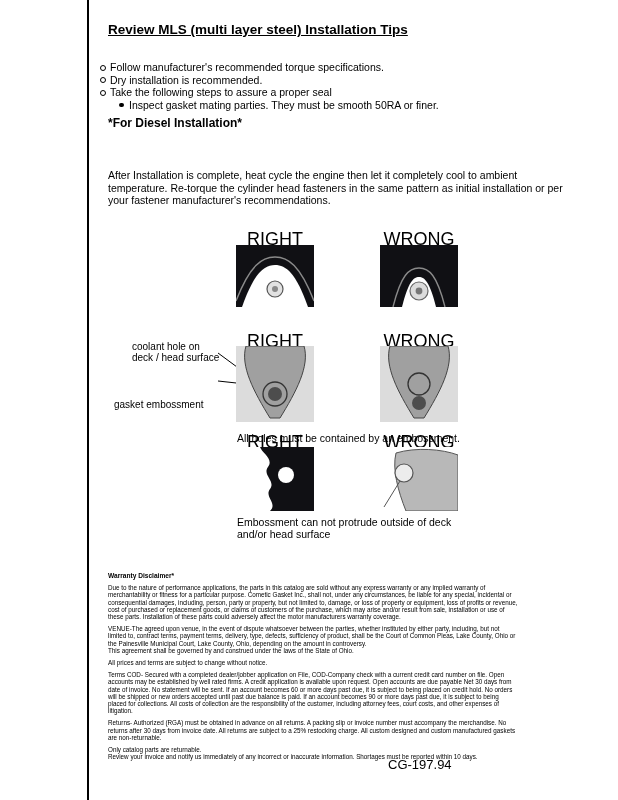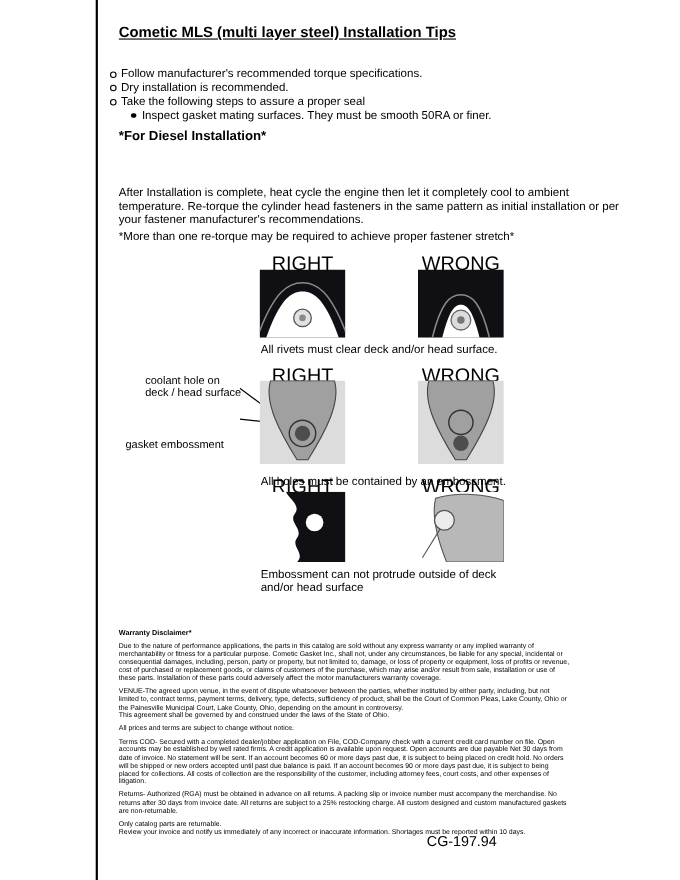--- a/index.html
+++ b/index.html
@@ -46,32 +46,31 @@
   .legal p{margin:0 0 5px 0;white-space:pre-line;}
   .pagenum{left:388px;top:757px;font-size:13px;}
 </style>
 </head>
 <body>
 
 <div class="page">
 
   <div class="abs left-rule"></div>
 
-  <div class="abs title">Cometic MLS (multi layer steel) Installation Tips</div>
+  <div class="abs title">Review MLS (multi layer steel) Installation Tips</div>
 
   <div class="abs tips">
     <div class="tip">Follow manufacturer's recommended torque specifications.</div>
     <div class="tip">Dry installation is recommended.</div>
     <div class="tip">Take the following steps to assure a proper seal</div>
-    <div class="subtip">Inspect gasket mating surfaces.  They must be smooth 50RA or finer.</div>
+    <div class="subtip">Inspect gasket mating parties.  They must be smooth 50RA or finer.</div>
   </div>
 
   <div class="abs diesel-h">*For Diesel Installation*</div>
   <div class="abs para p2">After Installation is complete, heat cycle the engine then let it completely cool to ambient temperature. Re-torque the cylinder head fasteners in the same pattern as initial installation or per your fastener manufacturer's recommendations.</div>
-  <div class="abs para p3">*More than one re-torque may be required to achieve proper fastener stretch*</div>
 
   <div class="abs lbl f1-rl">RIGHT</div>
   <div class="abs lbl f1-wl">WRONG</div>
   <div class="abs f1-ri">
     <svg width="78" height="62" viewBox="0 0 78 62">
       <rect width="78" height="62" fill="#101014"></rect>
       <path d="M6,62 C18,28 28,20 39,20 C50,20 60,28 72,62 Z" fill="#ffffff"></path>
       <path d="M0,56 C14,20 26,12 39,12 C52,12 64,20 78,56" stroke="#8a8a8a" stroke-width="1.4" fill="none"></path>
       <circle cx="39" cy="44" r="8" fill="#e2e2e2" stroke="#555" stroke-width="1.2"></circle>
       <circle cx="39" cy="44" r="3" fill="#8a8a8a"></circle>
@@ -79,21 +78,20 @@
   </div>
   <div class="abs f1-wi">
     <svg width="78" height="62" viewBox="0 0 78 62">
       <rect width="78" height="62" fill="#101014"></rect>
       <path d="M22,62 C28,38 33,32 39,32 C45,32 50,38 56,62 Z" fill="#ffffff"></path>
       <path d="M13,62 C21,30 29,23 39,23 C49,23 57,30 65,62" stroke="#8a8a8a" stroke-width="1.4" fill="none"></path>
       <circle cx="39" cy="46" r="9" fill="#dcdcdc" stroke="#666" stroke-width="1.2"></circle>
       <circle cx="39" cy="46" r="3.4" fill="#777"></circle>
     </svg>
   </div>
-  <div class="abs cap f1-c">All rivets must clear deck and/or head surface.</div>
 
   <div class="abs lbl f2-rl">RIGHT</div>
   <div class="abs lbl f2-wl">WRONG</div>
   <div class="abs callout pre co1">coolant hole on
 deck / head surface</div>
   <div class="abs callout co2">gasket embossment</div>
   <div class="abs co-lines">
     <svg width="62" height="58" viewBox="0 0 62 58">
       <line x1="0" y1="8" x2="57" y2="50" stroke="#000" stroke-width="1"></line>
       <line x1="0" y1="36" x2="55" y2="42" stroke="#000" stroke-width="1"></line>

